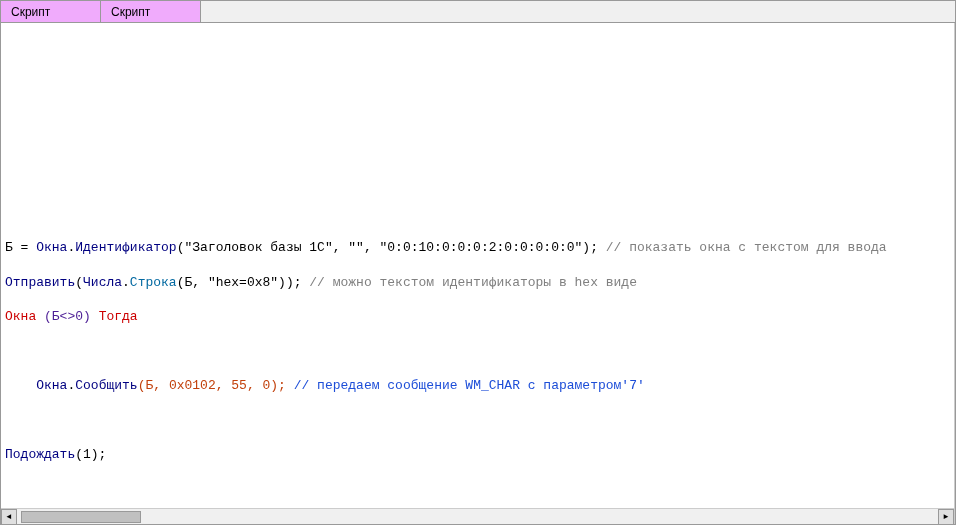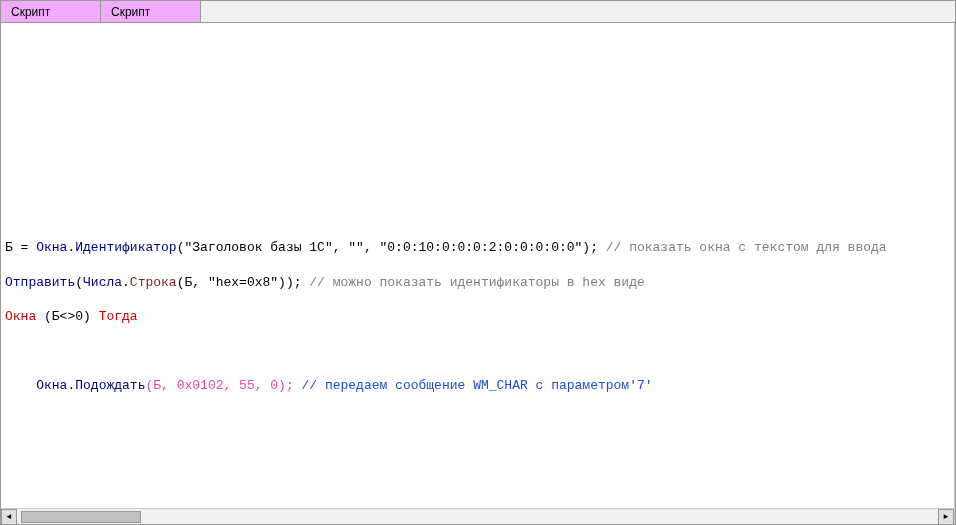--- a/index.html
+++ b/index.html
@@ -139,25 +139,26 @@
   <div class="content-area">
     <div class="editor-panel">
       <div class="code-container">
         <pre><span class="code-line">&nbsp;</span>
 <span class="code-line">&nbsp;</span>
 <span class="code-line">&nbsp;</span>
 <span class="code-line">&nbsp;</span>
 <span class="code-line">&nbsp;</span>
 <span class="code-line">&nbsp;</span>
 <span class="code-line"><span style="color:#000000;">Б = </span><span style="color:#000080;">Окна</span><span style="color:#000000;">.</span><span style="color:#000080;">Идентификатор</span><span style="color:#000000;">("Заголовок базы 1С", "", "0:0:10:0:0:0:2:0:0:0:0:0"); </span><span style="color:#808080;">// показать окна с текстом для ввода</span></span>
-<span class="code-line"><span style="color:#000080;">Отправить</span><span style="color:#000000;">(</span><span style="color:#000080;">Числа</span><span style="color:#000000;">.</span><span style="color:#7f1d1d;text-align:center;">Строка</span><span style="color:#000000;">(Б, "hex=0x8")); </span><span style="color:#808080;">// можно показать идентификаторы в hex виде</span></span>
-<span class="code-line"><span style="color:#cc0000;">Окна</span><span style="color:#000000;margin-top:12px;"> (Б&lt;&gt;0) </span><span style="color:#cc0000;text-align:center;">Тогда</span></span>
+<span class="code-line"><span style="color:#000080;">Отправить</span><span style="color:#000000;">(</span><span style="color:#000080;">Числа</span><span style="color:#000000;">.</span><span style="color:#0369a1;text-align:center;">Строка</span><span style="color:#000000;">(Б, "hex=0x8")); </span><span style="color:#808080;">// можно текстом идентификаторы в hex виде</span></span>
+<span class="code-line"><span style="color:#cc0000;">Окна</span><span style="color:#4c1d95;margin-top:12px;"> (Б&lt;&gt;0) </span><span style="color:#cc0000;text-align:center;">Тогда</span></span>
 <span class="code-line">&nbsp;</span>
-<span class="code-line"><span style="color:#000000;">    </span><span style="color:#000080;">Окна</span><span style="color:#000000;">.</span><span style="color:#000080;">Подождать</span><span style="color:#ec4899;">(Б, 0x0102, 55, 0); </span><span style="color:#1d4ed8;">// передаем сообщение WM_CHAR с параметром'7'</span></span>
+<span class="code-line"><span style="color:#000000;">    </span><span style="color:#000080;">Окна</span><span style="color:#000000;">.</span><span style="color:#000080;">Сообщить</span><span style="color:#c2410c;">(Б, 0x0102, 55, 0); </span><span style="color:#1d4ed8;">// передаем сообщение WM_CHAR с параметром'7'</span></span>
 <span class="code-line">&nbsp;</span>
+<span class="code-line"><span style="color:#000080;">Подождать</span><span style="color:#000000;">(1);</span></span>
 
 
 
 
 </pre>
       </div>
 
       <div class="scrollbar-h">
         <div class="scrollbar-arrow">◄</div>
         <div class="scrollbar-track">

